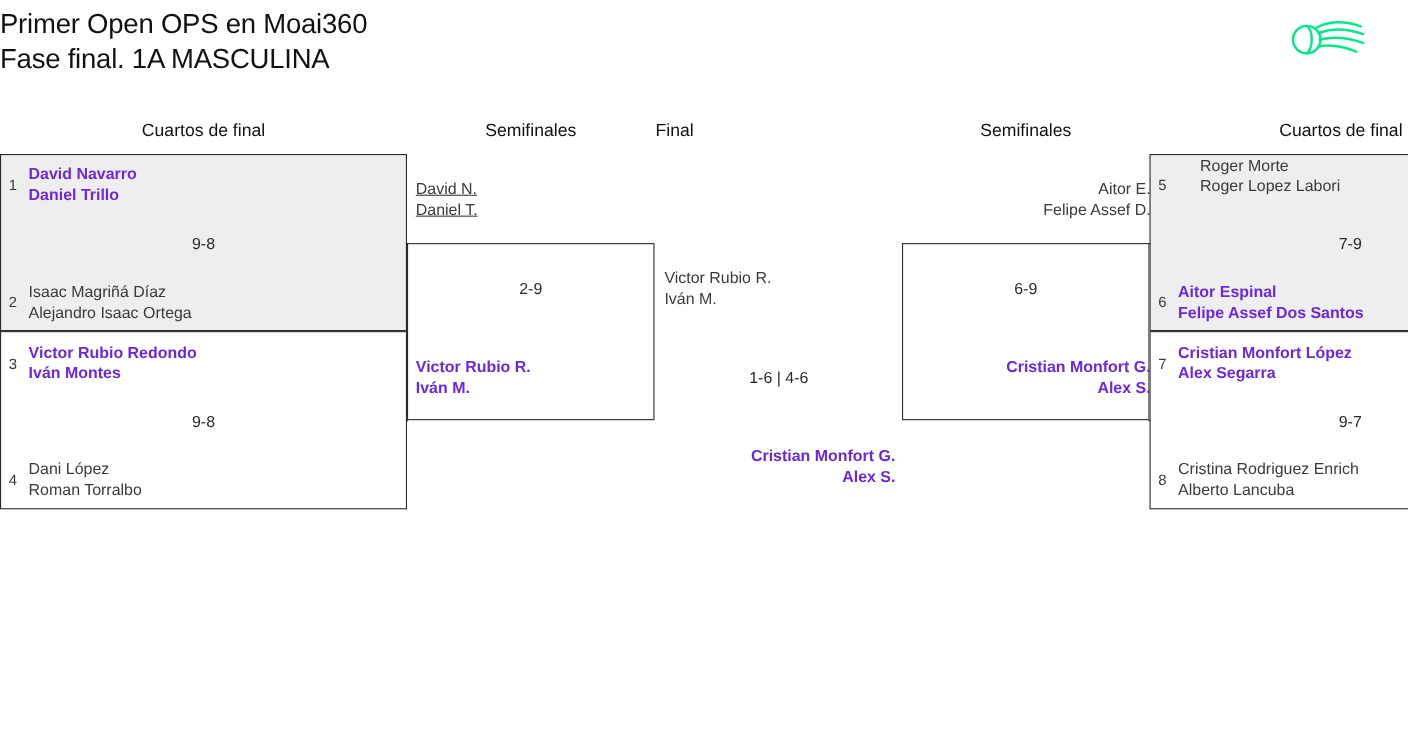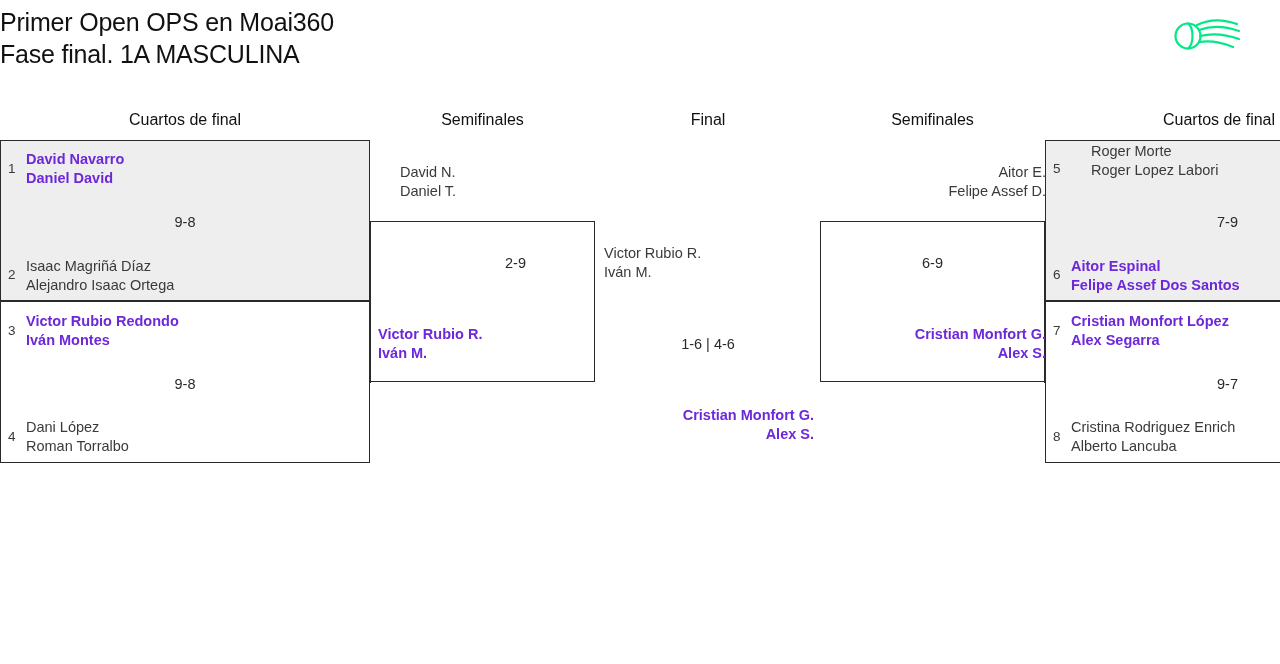--- a/index.html
+++ b/index.html
@@ -47,21 +47,21 @@
     position: absolute;
     top: 110px;
     font-size: 16px;
     line-height: 20px;
     font-weight: 400;
     color: #111111;
     white-space: nowrap;
   }
   #round-header-qf-left  { left: 0px;    width: 370px; text-align: center; }
   #round-header-sf-left  { left: 370px;  width: 225px; text-align: center; }
-  #round-header-final    { left: 596px;  width: 224px; text-align: center; }
+  #round-header-final    { left: 596px;  width: 224px; text-align: left; }
   #round-header-sf-right { left: 820px;  width: 225px; text-align: center; }
   #round-header-qf-right { left: 1045px; width: 370px; text-align: left; padding-left: 118px; box-sizing: border-box; }
 
   
   .match-box {
     position: absolute;
     box-sizing: border-box;
     border: 1px solid #2a2a2a;
   }
   .shaded { background: #eeeeee; }
@@ -137,23 +137,23 @@
   #team-6 { left: 1071px; top: 257px; }
   #score-qf-3 { left: 1045px; top: 213px; width: 370px; text-align: left; padding-left: 172px; box-sizing: border-box; }
 
   #seed-7 { left: 1053px; top: 323px; }
   #team-7 { left: 1071px; top: 312px; }
   #seed-8 { left: 1053px; top: 429px; }
   #team-8 { left: 1071px; top: 418px; }
   #score-qf-4 { left: 1045px; top: 375px; width: 370px; text-align: left; padding-left: 172px; box-sizing: border-box; }
 
   
-  #team-sf-left-top    { left: 400px; top: 163px; }
+  #team-sf-left-top    { left: 378px; top: 163px; text-decoration: underline; }
   #team-sf-left-bottom { left: 378px; top: 325px; }
-  #score-sf-left { left: 370px; top: 254px; width: 225px; text-align: center; margin-left: 33px; }
+  #score-sf-left { left: 370px; top: 254px; width: 225px; text-align: center; }
 
   
   #team-sf-right-top    { right: 234px; top: 163px; margin-left: 48px; }
   #team-sf-right-bottom { right: 234px; top: 325px; }
   #score-sf-right { left: 820px; top: 254px; width: 225px; text-align: center; }
 
   
   #team-final-left  { left: 604px; top: 244px; }
   #team-final-right { right: 466px; top: 406px; }
   #score-final { left: 596px; top: 335px; width: 224px; text-align: center; }
@@ -193,21 +193,21 @@
 <div class="match-box plain" id="qf-box-4"></div>
 
 <div class="connector" id="connector-left-top"></div>
 <div class="connector" id="connector-left-bottom"></div>
 <div class="connector" id="connector-right-top"></div>
 <div class="connector" id="connector-right-bottom"></div>
 
 <div class="seed" id="seed-1">1</div>
 <div class="team winner" id="team-1">
   <span class="line">David Navarro</span>
-  <span class="line">Daniel David</span>
+  <span class="line">Daniel Trillo</span>
 </div>
 <div class="seed" id="seed-2">2</div>
 <div class="team loser" id="team-2">
   <span class="line">Isaac Magriñá Díaz</span>
   <span class="line">Alejandro Isaac Ortega</span>
 </div>
 <div class="score" id="score-qf-1">9-8</div>
 
 <div class="seed" id="seed-3">3</div>
 <div class="team winner" id="team-3">

